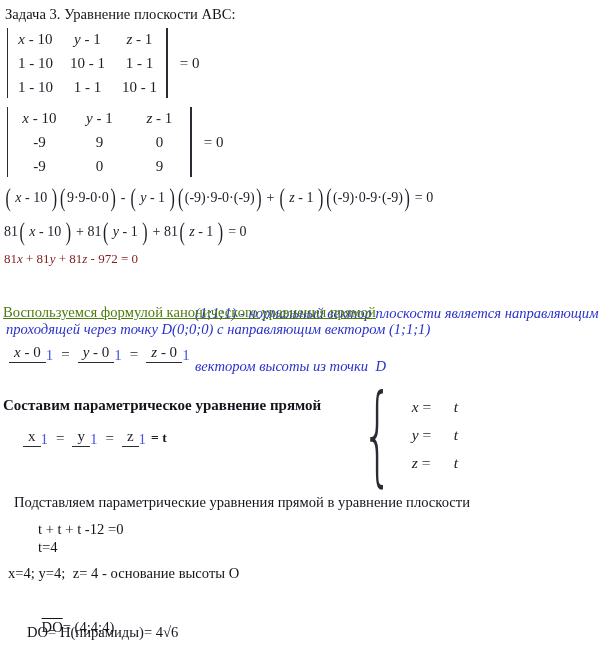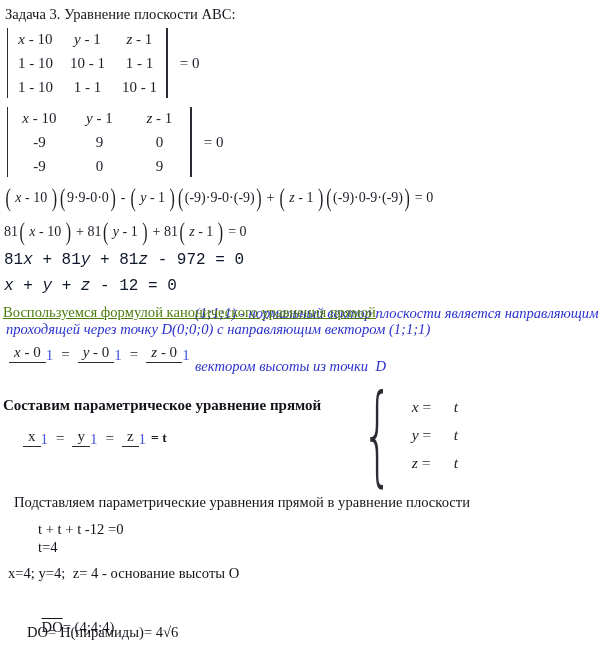--- a/index.html
+++ b/index.html
@@ -1,20 +1,20 @@
 <!DOCTYPE html>
 <html><head>
 <meta charset="utf-8">
 <style>
   html,body{margin:0;padding:0;background:#fff;}
   #page{position:relative;width:600px;height:670px;background:#ffffff;overflow:hidden;
         font-family:"Liberation Serif",serif;color:#14141c;}
   .abs{position:absolute;white-space:pre;}
   .txt{font-size:14.6px;}
-  .math{font-size:16px;color:#0f172a;font-family:Liberation Mono, monospace;}
+  .math{font-size:13px;color:#7f1d1d;}
   .it{font-style:italic;}
   
   .det{display:flex;align-items:center;}
   .vbar{align-self:stretch;width:1.4px;background:#2b2b33;margin:1px 1px;}
   .det table{border-collapse:collapse;}
   .det td{text-align:center;height:24px;font-size:15px;color:#1d1d26;padding:0;}
   .det1 td{min-width:52px;}
   .det2 td{min-width:60px;}
   .deteq{margin-left:11px;font-size:15px;color:#1d1d26;}
   
@@ -93,21 +93,20 @@
     <div class="vbar"></div>
     <div class="deteq">= 0</div>
   </div>
 
   <div class="abs eqline" style="left:4px;top:185px;height:26px;"><span class="paren">(</span><span class="mseg"><span class="it">x</span><span> - 10</span></span><span class="paren">)</span><span class="paren">(</span><span>9·9-0·0</span><span class="paren">)</span><span> - </span><span class="paren">(</span><span class="mseg"><span class="it">y</span><span> - 1</span></span><span class="paren">)</span><span class="paren">(</span><span>(-9)·9-0·(-9)</span><span class="paren">)</span><span> + </span><span class="paren">(</span><span class="mseg"><span class="it">z</span><span> - 1</span></span><span class="paren">)</span><span class="paren">(</span><span>(-9)·0-9·(-9)</span><span class="paren">)</span><span> = 0</span></div>
 
   <div class="abs eqline" style="left:4px;top:220px;height:24px;"><span>81</span><span class="paren">(</span><span class="mseg"><span class="it">x</span><span> - 10</span></span><span class="paren">)</span><span> + 81</span><span class="paren">(</span><span class="mseg"><span class="it">y</span><span> - 1</span></span><span class="paren">)</span><span> + 81</span><span class="paren">(</span><span class="mseg"><span class="it">z</span><span> - 1</span></span><span class="paren">)</span><span> = 0</span></div>
 
   <div class="abs math" style="left:4px;top:251px;"><span>81</span><span class="it">x</span><span> + 81</span><span class="it">y</span><span> + 81</span><span class="it">z</span><span> - 972 = 0</span></div>
 
-  <div class="abs math" style="left:4px;top:277px;"><span class="it">x</span><span> + </span><span class="it">y</span><span> + </span><span class="it">z</span><span> - 12 = 0</span></div>
 
   <div class="abs blue txt" style="left:195px;top:270px;line-height:17.5px;width:402px;">
     <div>(1;1;1) - нормальный вектор плоскости является направляющим</div>
     <div>вектором высоты из точки  D</div>
   </div>
 
   <div class="abs link txt" style="left:3px;top:304px;">Воспользуемся формулой канонического уравнения прямой</div>
 
   <div class="abs blue txt" style="left:6px;top:321px;">проходящей через точку D(0;0;0) с направляющим вектором (1;1;1)</div>
 

